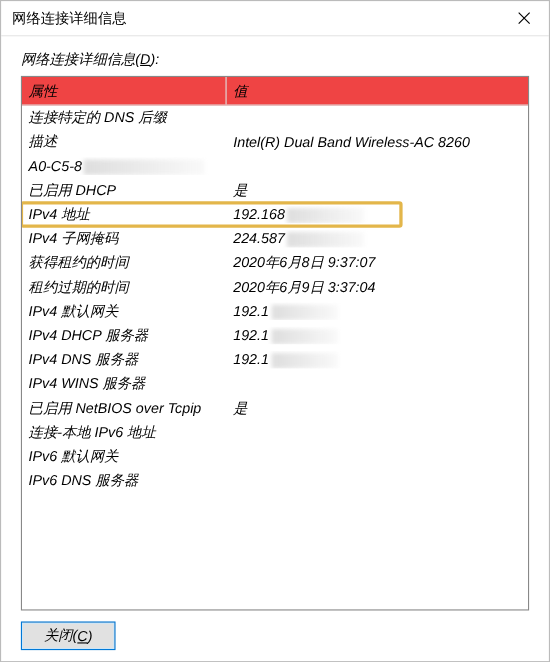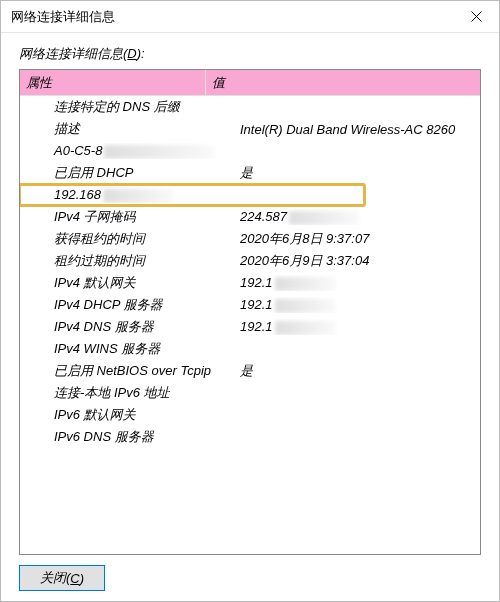--- a/index.html
+++ b/index.html
@@ -53,36 +53,35 @@
     border: 1px solid #888;
     background:#fff;
     flex:1;
     overflow:hidden;
   }
   .headerrow {
     display:flex;
     border-bottom:1px solid #e0e0e0;
     height: 26px;
     align-items:center;
-    background:#f9a8d4;
+    background:#ef4444;
   }
   .headerrow .col {
     padding: 0 6px;
     color:#000;
     font-size:13px;
   }
   .col-prop { width: 186px; border-right:1px solid #e0e0e0; height:100%; display:flex; align-items:center;}
   .col-val { flex:1; }
   .rows { }
   .row {
     display:flex;
     height: 22px;
     align-items:center;
     position:relative;
-    margin-left:28px;
   }
   .row .cell {
     padding: 0 6px;
     white-space: nowrap;
     overflow:hidden;
   }
   .row .cell-prop { width: 186px; }
   .row .cell-val { flex:1; position:relative; }
   .blur {
     display:inline-block;
@@ -152,20 +151,21 @@
             <div class="cell cell-val"><span>Intel(R) Dual Band Wireless-AC 8260</span></div>
           </div>
           <div class="row">
             <div class="cell cell-val"><span>A0-C5-8</span><span class="blur" style="width: 110px; margin-left: 2px;"></span></div>
           </div>
           <div class="row">
             <div class="cell cell-prop">已启用 DHCP</div>
             <div class="cell cell-val"><span>是</span></div>
           </div>
           <div class="row">
+            <div class="cell cell-prop">IPv4 地址</div>
             <div class="cell cell-val"><span>192.168</span><span class="blur" style="width: 70px; margin-left: 2px;"></span></div>
           </div>
           <div class="row">
             <div class="cell cell-prop">IPv4 子网掩码</div>
             <div class="cell cell-val"><span>224.587</span><span class="blur" style="width: 70px; margin-left: 2px;"></span></div>
           </div>
           <div class="row">
             <div class="cell cell-prop">获得租约的时间</div>
             <div class="cell cell-val"><span>2020年6月8日 9:37:07</span></div>
           </div>

